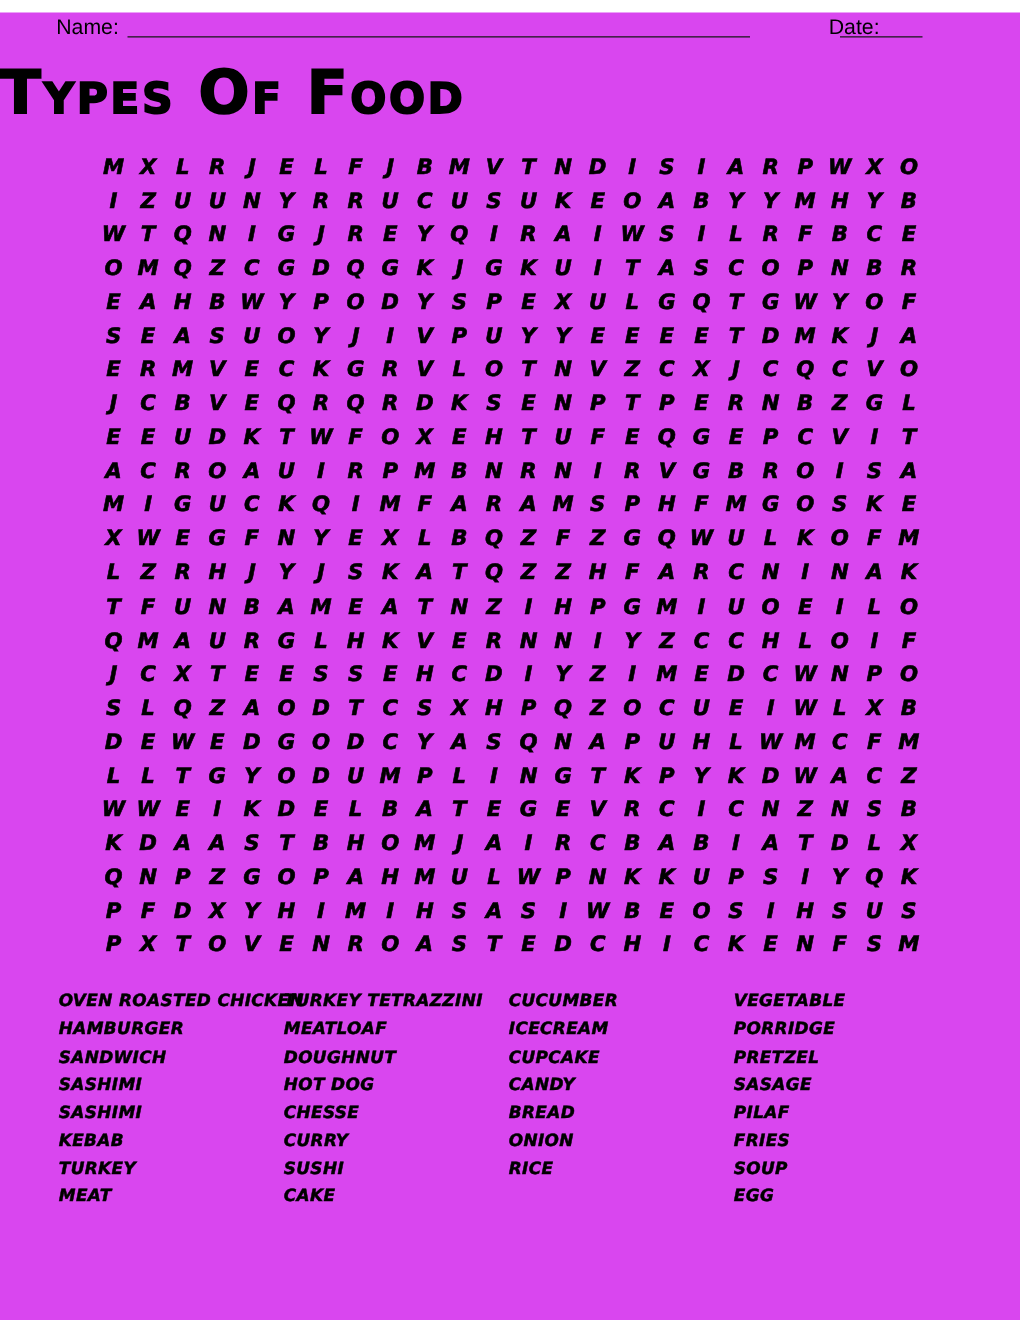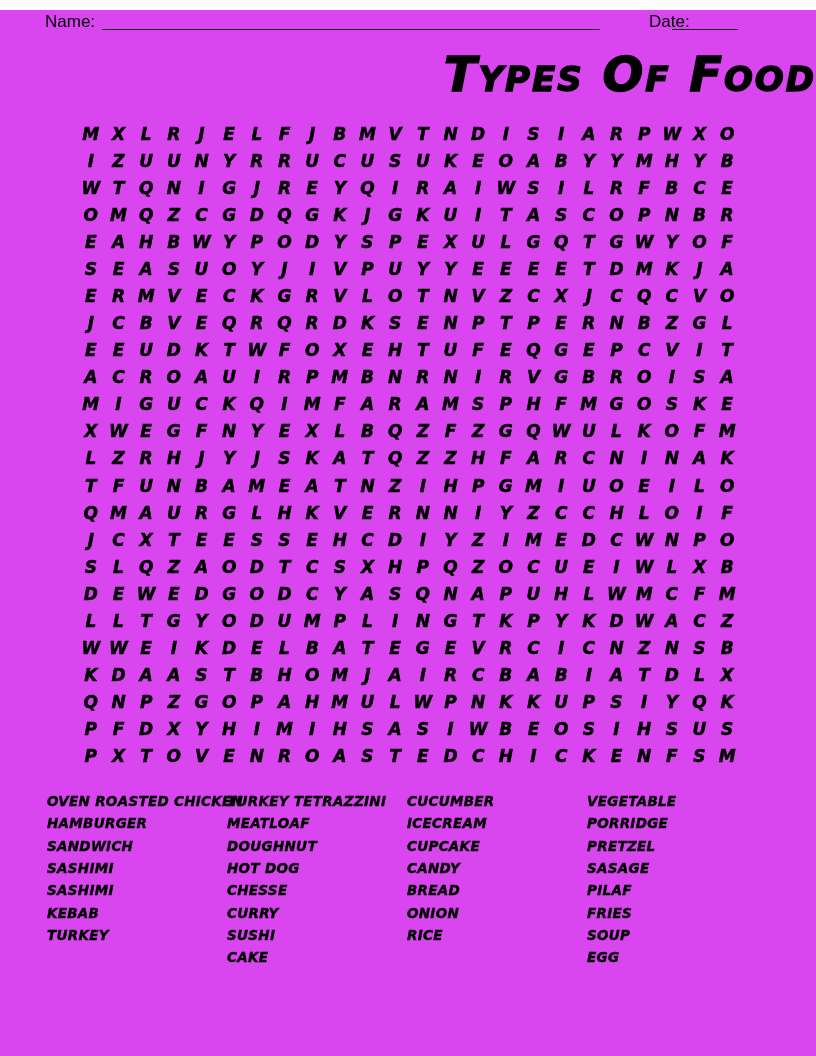--- a/index.html
+++ b/index.html
@@ -9,31 +9,31 @@
     font-family:"Liberation Sans", sans-serif;
     margin-top:10px;
   }
 
   
   .hlabel {
     position:absolute; top:2px; font-size:17px; color:#000;
     font-family:"Liberation Sans", sans-serif;
   }
   .name-label { left:45px; }
-  .date-label { left:649px; }
+  .date-label { left:663px; }
   .hline { position:absolute; top:19px; border-bottom:1.6px solid #161616; }
   .name-line { left:102px; width:498px; }
   .date-line { left:672px; width:66px; }
 
   
   .title {
     position:absolute; top:36px; left:0; width:100%; margin:0;
-    text-align:right;
+    text-align:left;
     font-family:"DejaVu Sans", sans-serif;
-    font-weight:900; font-style:italic; font-variant:small-caps;
+    font-weight:900; font-variant:small-caps;
     font-size:48px; letter-spacing:2px; color:#000;
     -webkit-text-stroke:1.4px #000;
   }
 
   
   .grid {
     position:absolute; left:77px; top:110px; width:664px; height:650px;
     display:grid;
     grid-template-columns:repeat(24, 1fr);
     grid-auto-rows:27.08px;
@@ -652,20 +652,21 @@
 
   <div class="words" id="words">
       <div class="wcol">
         <div class="witem">OVEN ROASTED CHICKEN</div>
         <div class="witem">HAMBURGER</div>
         <div class="witem">SANDWICH</div>
         <div class="witem">SASHIMI</div>
         <div class="witem">SASHIMI</div>
         <div class="witem">KEBAB</div>
         <div class="witem">TURKEY</div>
+        <div class="witem">MEAT</div>
       </div>
       <div class="wcol">
         <div class="witem">TURKEY TETRAZZINI</div>
         <div class="witem">MEATLOAF</div>
         <div class="witem">DOUGHNUT</div>
         <div class="witem">HOT DOG</div>
         <div class="witem">CHESSE</div>
         <div class="witem">CURRY</div>
         <div class="witem">SUSHI</div>
         <div class="witem">CAKE</div>

